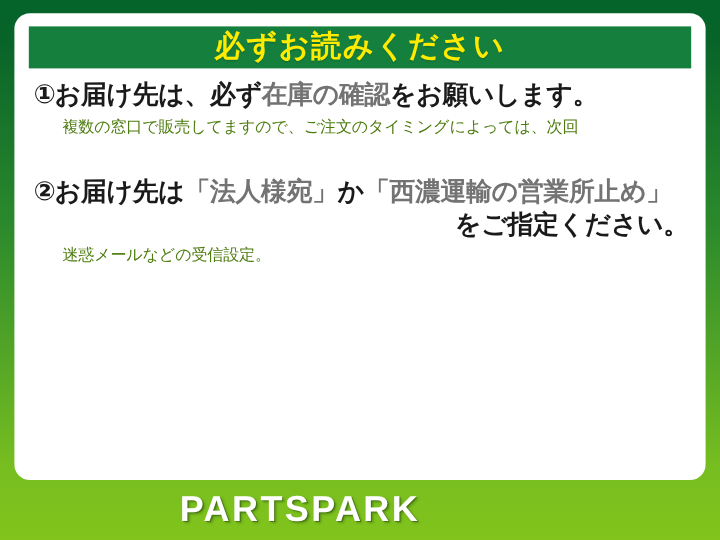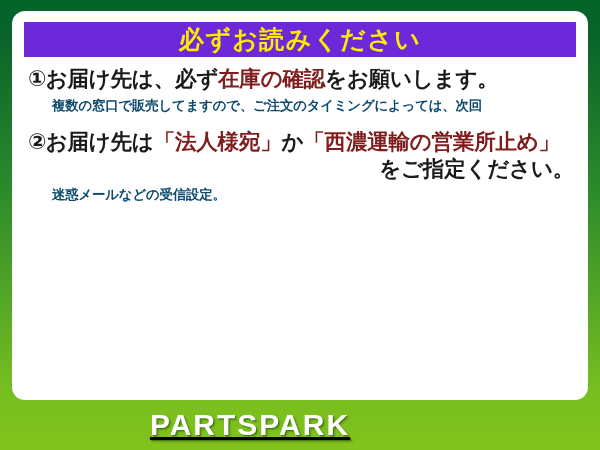--- a/index.html
+++ b/index.html
@@ -42,21 +42,21 @@
     overflow: hidden;
   }
 
   
   .title-bar {
     position: absolute;
     left: 12px;
     top: 11px;
     width: 552px;
     height: 35px;
-    background: #6d28d9;
+    background: #15803d;
     display: flex;
     align-items: center;
     justify-content: center;
   }
   .title-text {
     color: #ffeb00;
     font-size: 25px;
     font-weight: bold;
     letter-spacing: 1.5px;
     line-height: 1;
@@ -86,54 +86,53 @@
     white-space: nowrap;
   }
   .item-heading.wrap { white-space: normal; }
 
   .num {
     font-size: 22px;
     font-weight: bold;
     letter-spacing: -1px;
   }
 
-  .hl { color: #7f1d1d; }
+  .hl { color: #737373; }
 
   .heading-line2 {
     display: block;
     padding-left: 22px;
     text-align: right;
   }
 
   .item-sub {
-    color: #0c4a6e;
+    color: #4d7c0f;
     font-size: 13.4px;
-    font-weight: bold;
+    font-weight: normal;
     line-height: 1.42;
     letter-spacing: -0.15px;
     margin: 3px 0 0 0;
     padding-left: 24px;
   }
   .item-sub .ln { display: block; white-space: nowrap; }
 
   .item-1 { margin-top: 1px; }
-  .item-2 { margin-top: 14px; }
+  .item-2 { margin-top: 32px; }
   .item-3 { margin-top: 14px; }
 
   
   .footer {
     position: absolute;
     left: 0;
     bottom: 0;
     width: 500px;
     height: 50px;
     display: flex;
     align-items: center;
     justify-content: center;
-    text-decoration: underline;
   }
   .brand {
     color: #ffffff;
     font-size: 30px;
     font-weight: bold;
     letter-spacing: 2px;
     line-height: 1;
     text-shadow:
        1px 1px 0 rgba(40,80,10,0.45),
        2px 2px 2px rgba(30,70,5,0.35);

